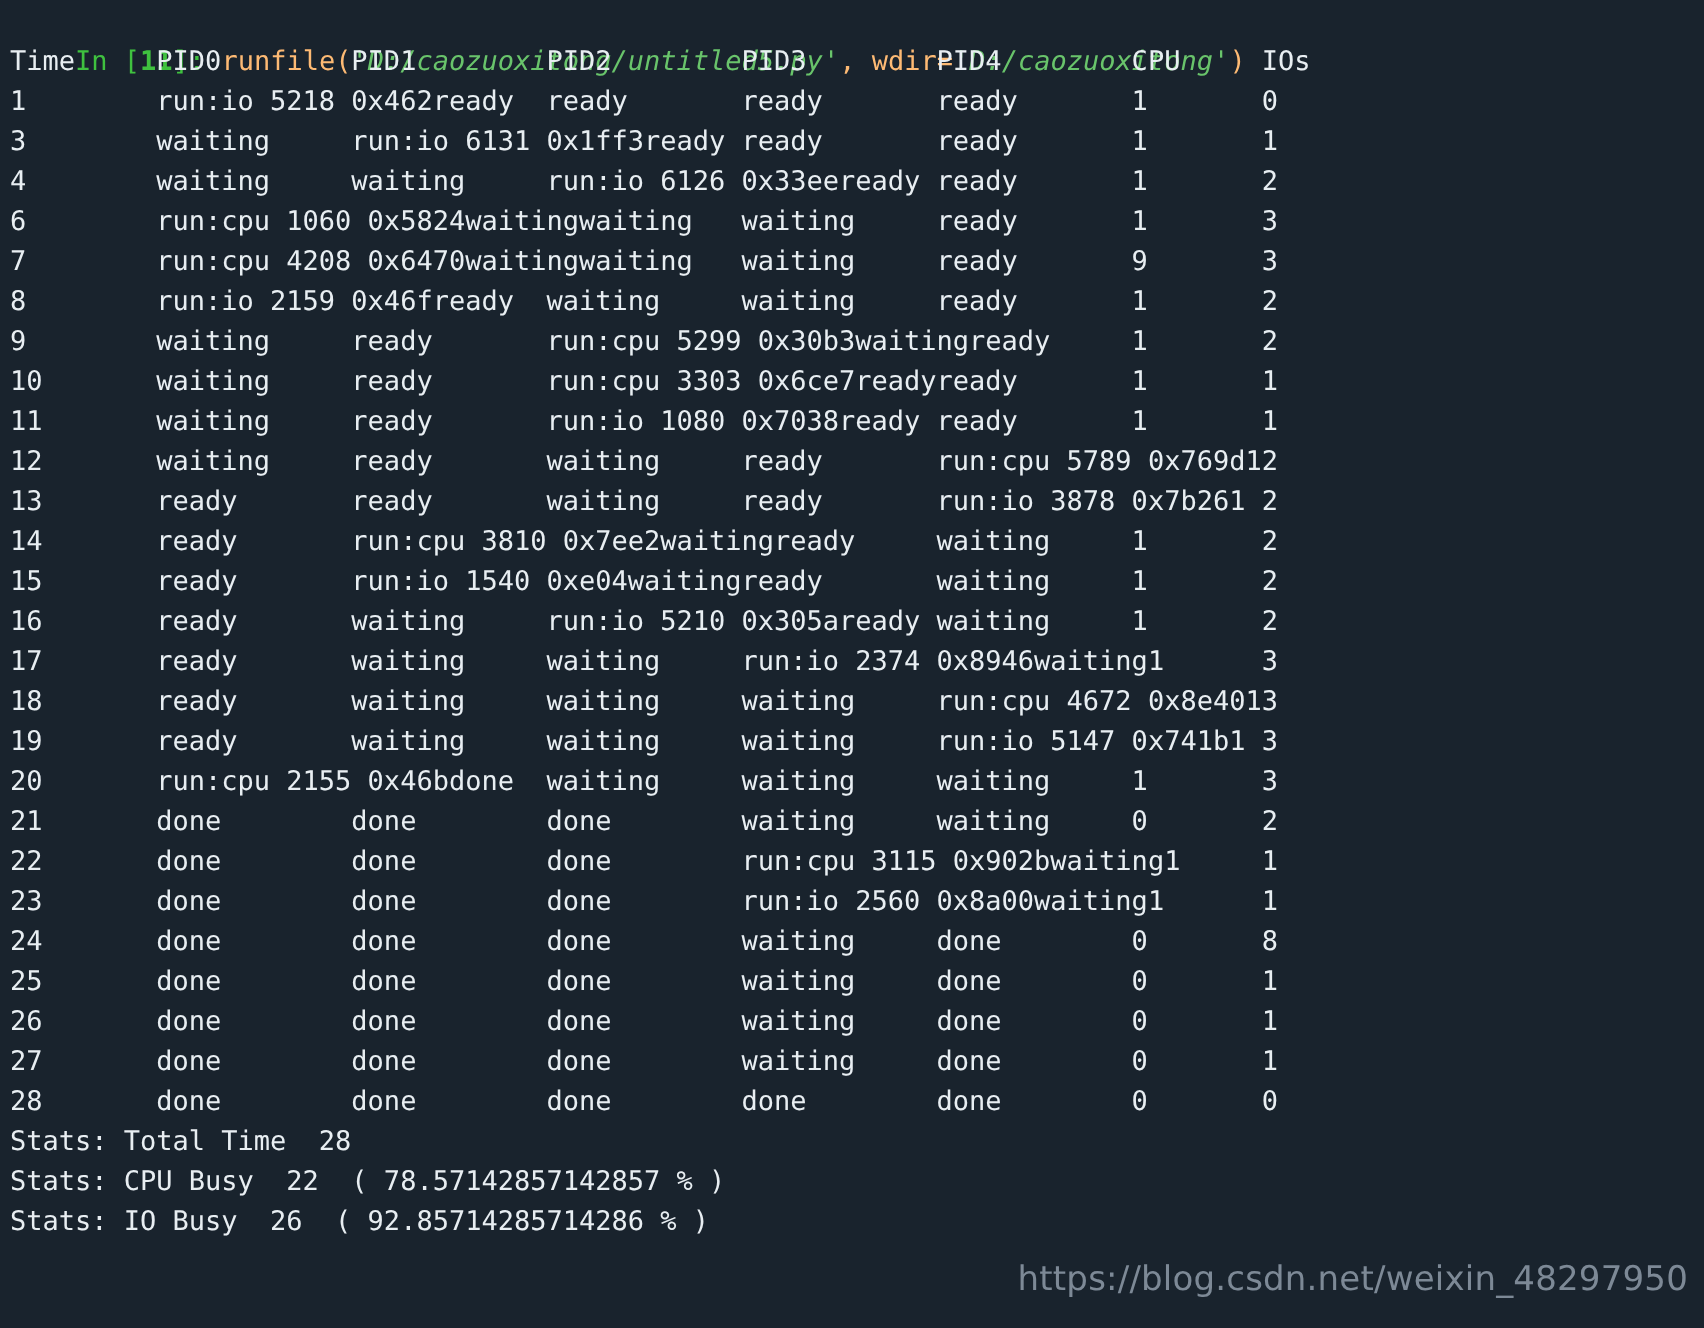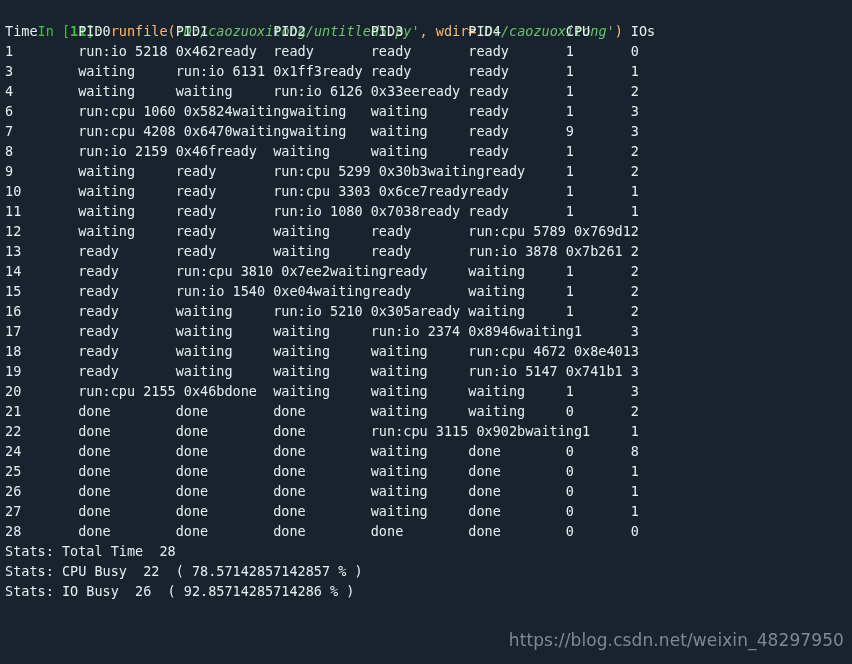--- a/index.html
+++ b/index.html
@@ -78,20 +78,21 @@
       <div class="line">13       ready       ready       waiting     ready       run:io 3878 0x7b261 2</div>
       <div class="line">14       ready       run:cpu 3810 0x7ee2waitingready     waiting     1       2</div>
       <div class="line">15       ready       run:io 1540 0xe04waitingready       waiting     1       2</div>
       <div class="line">16       ready       waiting     run:io 5210 0x305aready waiting     1       2</div>
       <div class="line">17       ready       waiting     waiting     run:io 2374 0x8946waiting1      3</div>
       <div class="line">18       ready       waiting     waiting     waiting     run:cpu 4672 0x8e4013</div>
       <div class="line">19       ready       waiting     waiting     waiting     run:io 5147 0x741b1 3</div>
       <div class="line">20       run:cpu 2155 0x46bdone  waiting     waiting     waiting     1       3</div>
       <div class="line">21       done        done        done        waiting     waiting     0       2</div>
       <div class="line">22       done        done        done        run:cpu 3115 0x902bwaiting1     1</div>
+      <div class="line">23       done        done        done        run:io 2560 0x8a00waiting1      1</div>
       <div class="line">24       done        done        done        waiting     done        0       8</div>
       <div class="line">25       done        done        done        waiting     done        0       1</div>
       <div class="line">26       done        done        done        waiting     done        0       1</div>
       <div class="line">27       done        done        done        waiting     done        0       1</div>
       <div class="line">28       done        done        done        done        done        0       0</div>
     </div>
 
   <div id="stats-block">
       <div class="line">Stats: Total Time  28</div>
       <div class="line">Stats: CPU Busy  22  ( 78.57142857142857 % )</div>

